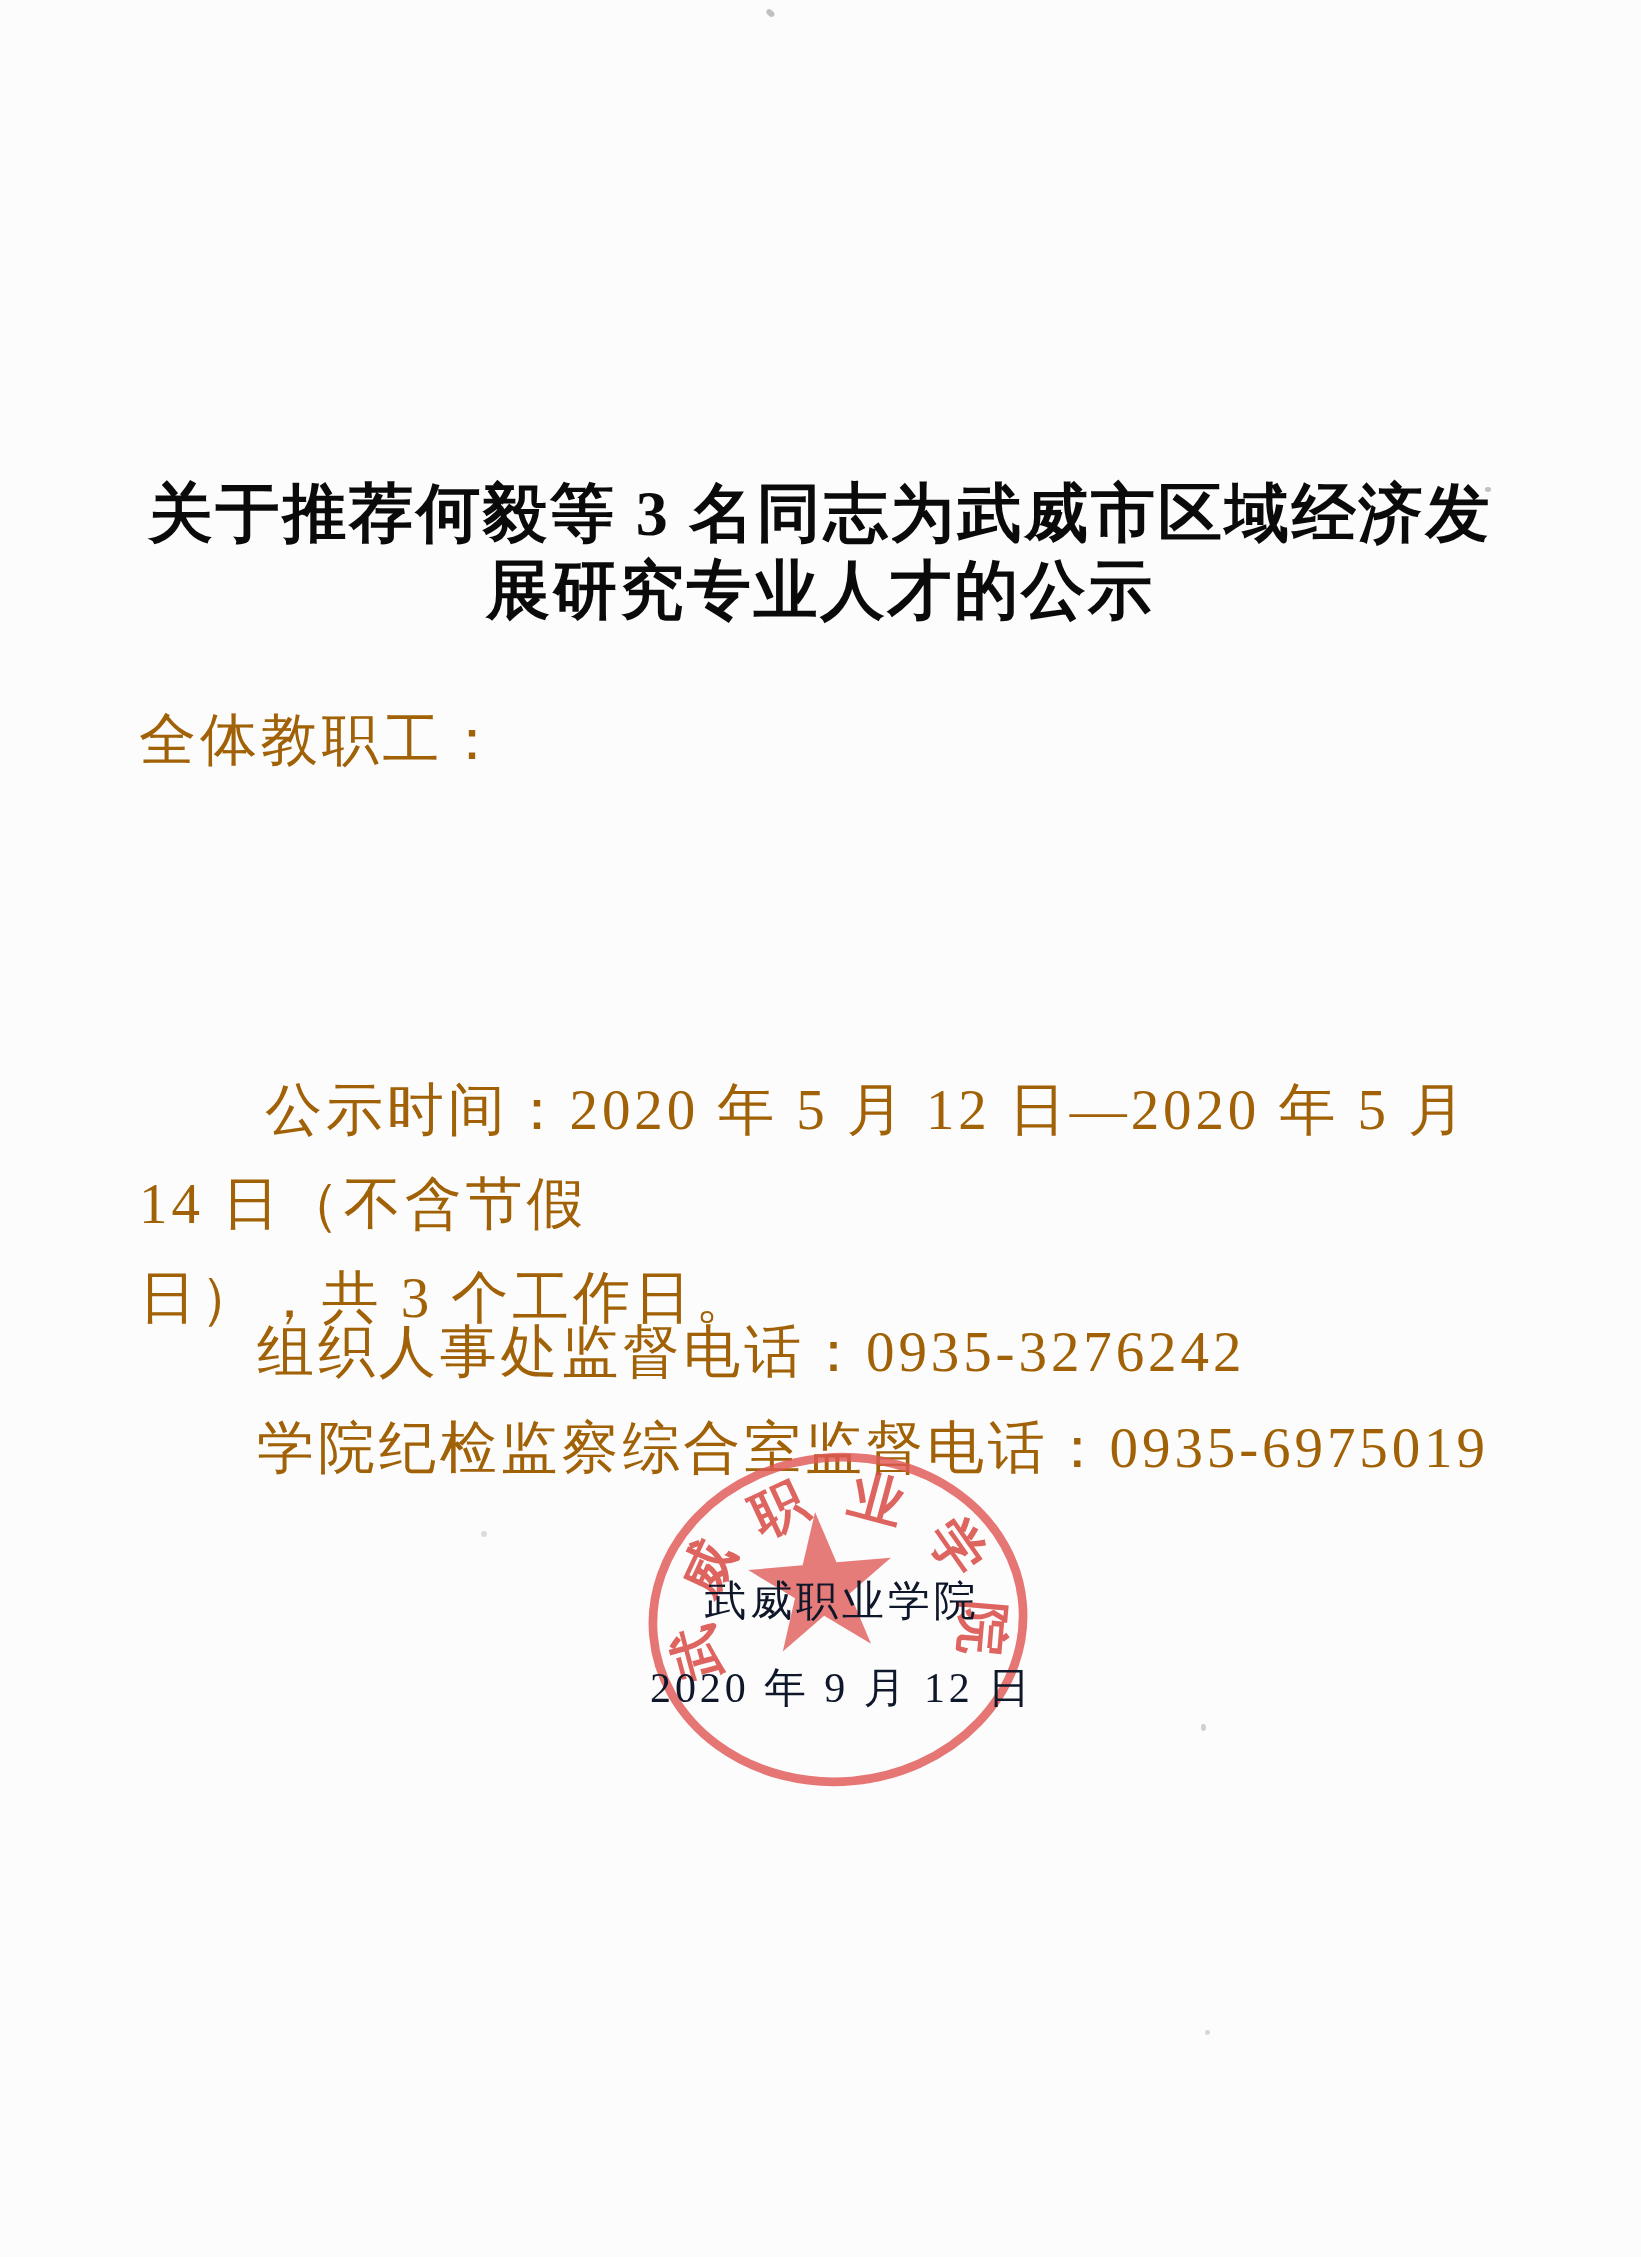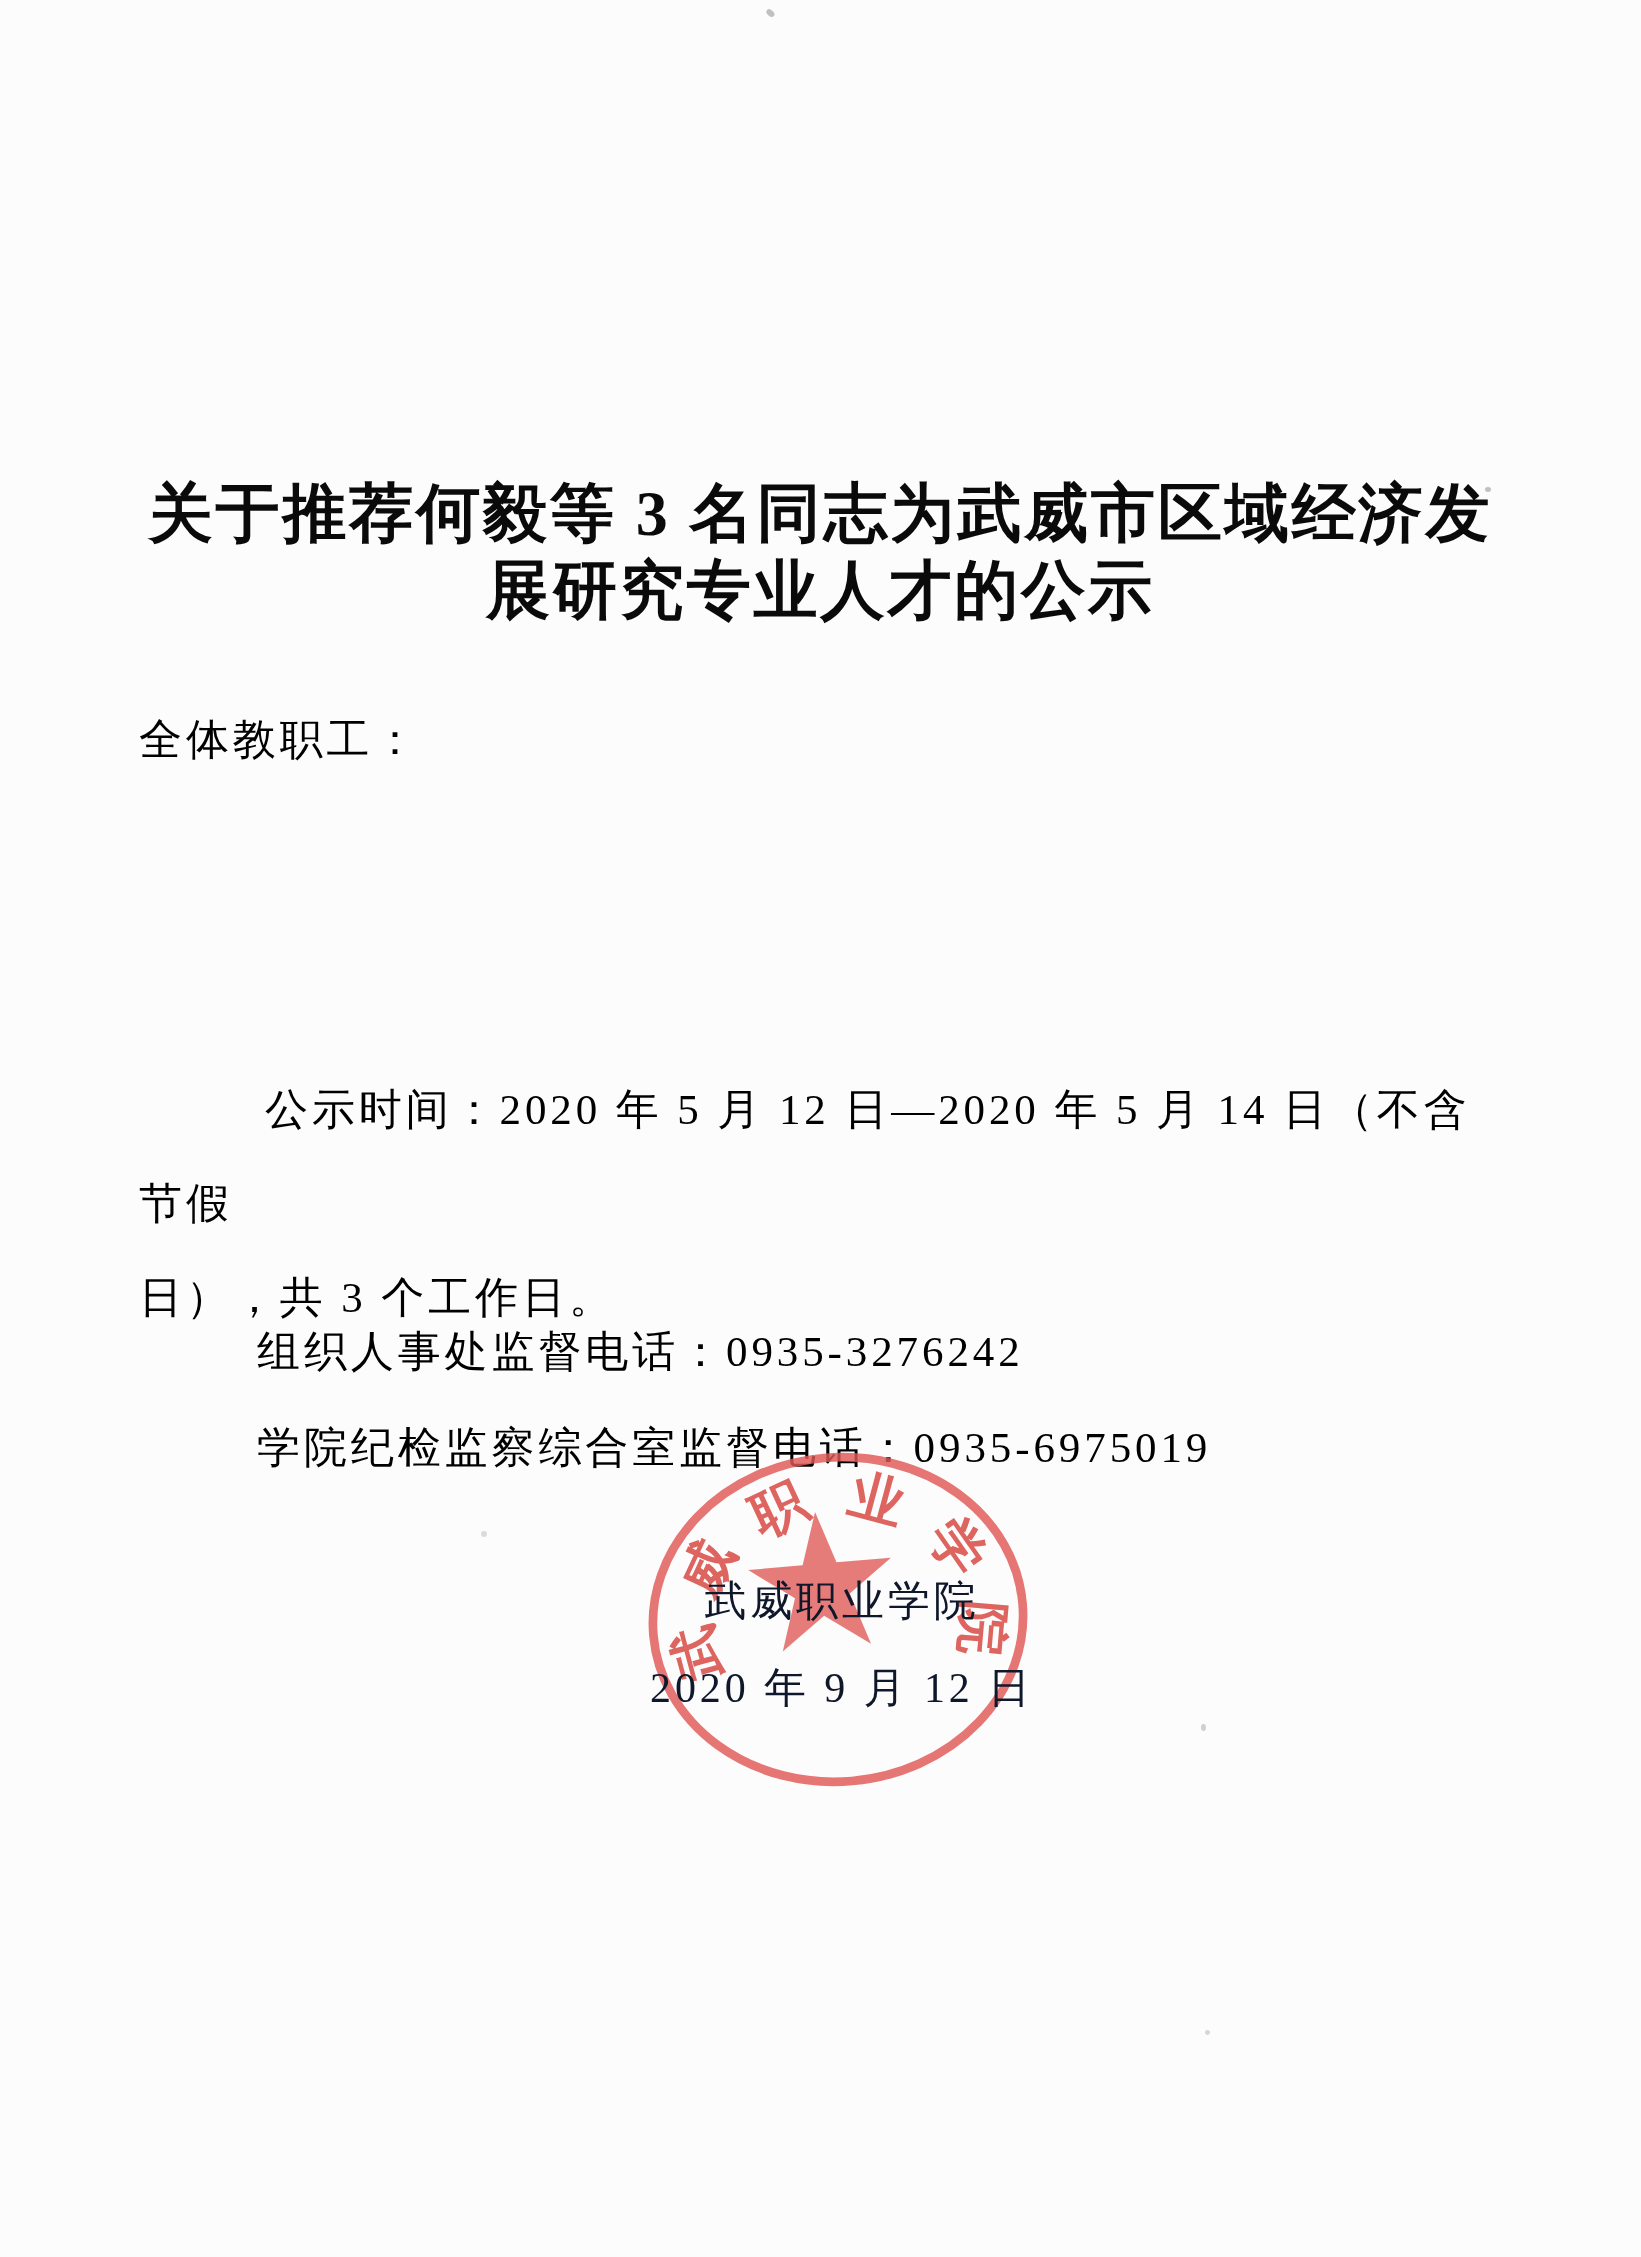--- a/index.html
+++ b/index.html
@@ -9,22 +9,22 @@
     background:#fcfcfc; overflow:hidden; margin:0 auto;
     color:#1e1e1e;
   }
   .doc-title {
     position:absolute; top:475px; left:106px; width:1429px;
     font-size:64px; line-height:77px; font-weight:700; color:#0a0a0a;
     letter-spacing:2.9px; text-align:center; white-space:pre-line;
   }
   .body-text {
     position:absolute; left:139px; width:1363px;
-    font-size:43px; line-height:94px; letter-spacing:3.9px;
-    white-space:pre-line; color:#000000;
+    font-size:57px; line-height:94px; letter-spacing:3.9px;
+    white-space:pre-line; color:#a16207;
   }
   .salutation { top:693px; }
   .para1 { top:787px; text-indent:126px; }
   .para2 { top:1063px; text-indent:126px; }
   .phone-row { white-space:nowrap; text-indent:118px; }
   .phone1 { top:1305px; }
   .phone2 { top:1401px; }
   .sig {
     position:absolute; left:842px; transform:translateX(-50%);
     font-size:42px; line-height:50px; letter-spacing:3.9px;

